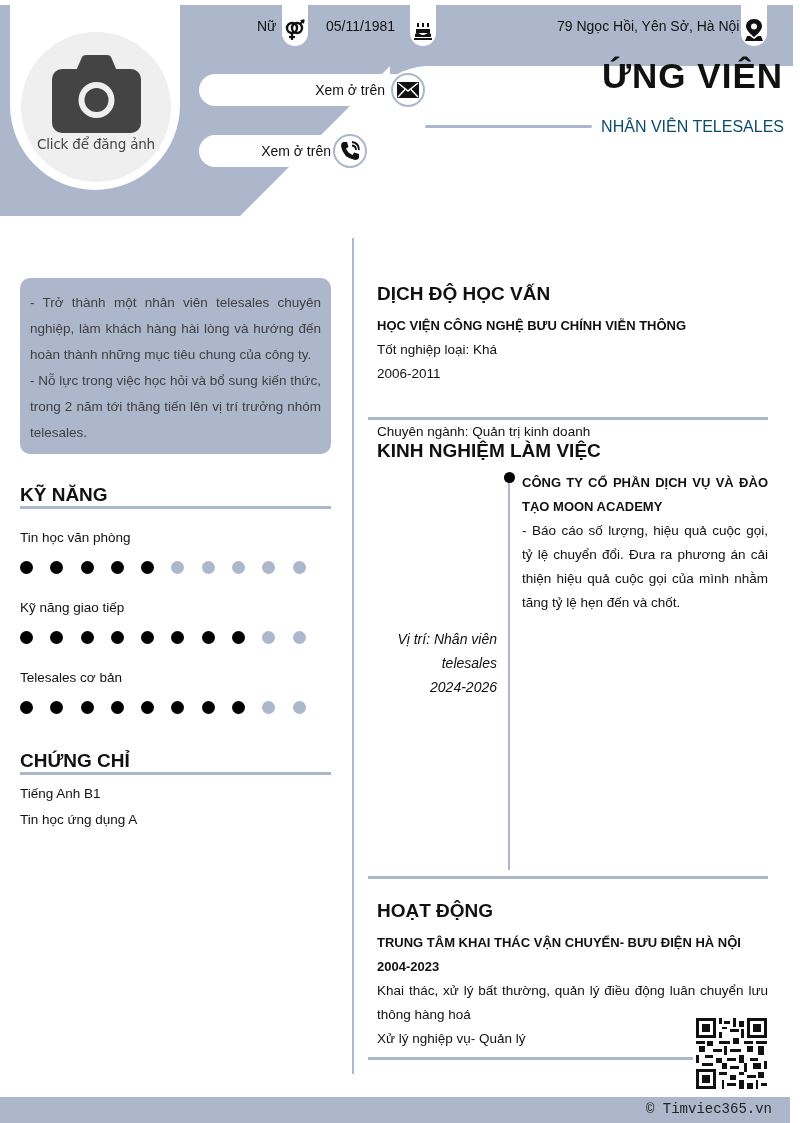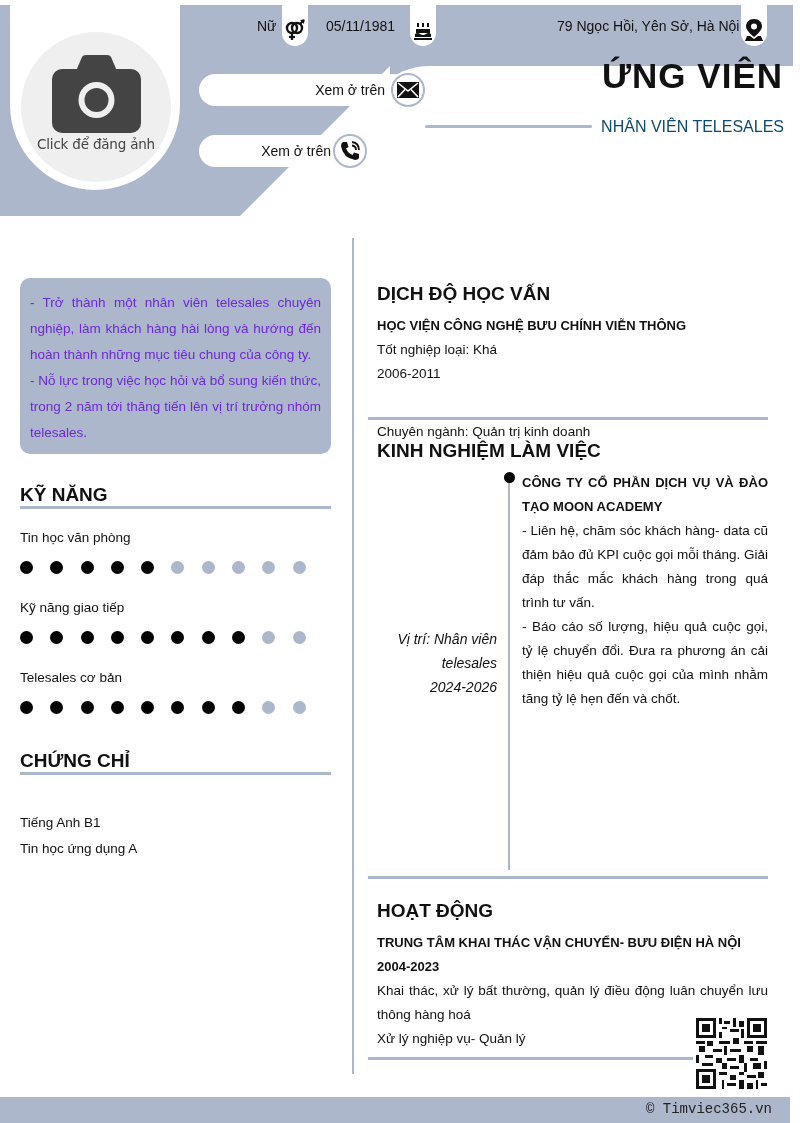--- a/index.html
+++ b/index.html
@@ -22,28 +22,28 @@
   .tab-icon { position: absolute; top: 0; width: 26px; height: 46px; background: #fff; border-bottom-left-radius: 13px; border-bottom-right-radius: 13px; display: flex; align-items: flex-end; justify-content: center; padding-bottom: 5px; }
 
   .pill { position: absolute; height: 32px; background: #fff; border-radius: 16px; font-size: 14px; display: flex; align-items: center; justify-content: flex-end; }
   .pill-icon { position: absolute; width: 34px; height: 34px; border-radius: 50%; background: #fff; border: 2px solid #adb7cb; display: flex; align-items: center; justify-content: center; }
 
   .title-main { position: absolute; right: 17px; top: 56px; font-size: 35px; font-weight: bold; letter-spacing: 1px; color: #111; }
   .title-sub { position: absolute; right: 16px; top: 118px; font-size: 16px; font-weight: normal; color: #0c4a6e; }
   .title-line { position: absolute; left: 425px; top: 125px; width: 167px; height: 3px; background: #adb7cb; border-radius: 2px; }
 
   
-  .objective { position: absolute; left: 20px; top: 278px; width: 311px; height: 176px; background: #adb7cb; border-radius: 10px; padding: 12px 10px 10px 10px; color: #6d28d9; font-size: 13.5px; line-height: 26px; text-align: justify; }
+  .objective { position: absolute; left: 20px; top: 278px; width: 311px; height: 176px; background: #adb7cb; border-radius: 10px; padding: 12px 10px 10px 10px; color: #404040; font-size: 13.5px; line-height: 26px; text-align: justify; }
   .sec-title-left { position: absolute; left: 20px; font-size: 19px; font-weight: bold; color: #111; }
   .sec-line-left { position: absolute; left: 20px; width: 311px; height: 3px; background: #adb7cb; }
   .skill-name { position: absolute; left: 20px; font-size: 13.5px; color: #111; }
   .dots { position: absolute; left: 20px; display: flex; gap: 17.3px; }
   .dot { width: 13px; height: 13px; border-radius: 50%; background: #000; }
   .dot.off { background: #adb7cb; }
-  .cert { position: absolute; left: 20px; font-size: 13.5px; color: #111; margin-top: 29px; }
+  .cert { position: absolute; left: 20px; font-size: 13.5px; color: #111; }
 
   .vdivider { position: absolute; left: 352px; top: 238px; width: 2px; height: 836px; background: #adb7cb; }
 
   
   .sec-title-right { position: absolute; left: 377px; font-size: 19px; font-weight: bold; color: #111; }
   .rtext { position: absolute; left: 377px; font-size: 13.5px; color: #111; line-height: 24px; }
   .rbold { font-weight: bold; font-size: 13px; }
   .sec-line-right { position: absolute; left: 368px; width: 400px; height: 3px; background: #adb7cb; }
 
   .exp-left { position: absolute; left: 377px; top: 627px; width: 120px; text-align: right; font-size: 14px; line-height: 24px; font-style: italic; }
@@ -203,21 +203,20 @@
 <div class="sec-title-right" style="top:440px;">KINH NGHIỆM LÀM VIỆC</div>
 <div class="exp-left">
   <div>Vị trí: Nhân viên</div>
   <div>telesales</div>
   <div>2024-2026</div>
 </div>
 <div class="exp-vline"></div>
 <div class="exp-dot"></div>
 <div class="exp-right">
   <div class="exp-company">CÔNG TY CỔ PHẦN DỊCH VỤ VÀ ĐÀO TẠO MOON ACADEMY</div>
-  <div> - Liên hệ, chăm sóc khách hàng- data cũ đảm bảo đủ KPI cuộc gọi mỗi tháng. Giải đáp thắc mắc khách hàng trong quá trình tư vấn.</div>
   <div> - Báo cáo số lượng, hiệu quả cuộc gọi, tỷ lệ chuyển đổi. Đưa ra phương án cải thiện hiệu quả cuộc gọi của mình nhằm tăng tỷ lệ hẹn đến và chốt.</div>
 </div>
 <div class="sec-line-right" style="top:876px;"></div>
 
 <div class="sec-title-right" style="top:900px;">HOẠT ĐỘNG</div>
 <div class="rtext rbold" style="top:931px;">TRUNG TÂM KHAI THÁC VẬN CHUYỂN- BƯU ĐIỆN HÀ NỘI</div>
 <div class="rtext rbold" style="top:955px;">2004-2023</div>
 <div class="rtext" style="top:979px; width:391px; text-align:justify;">Khai thác, xử lý bất thường, quản lý điều động luân chuyển lưu thông hàng hoá</div>
 <div class="rtext" style="top:1027px;">Xử lý nghiệp vụ- Quản lý</div>
 <div class="sec-line-right" style="top:1057px; width:325px;"></div>

